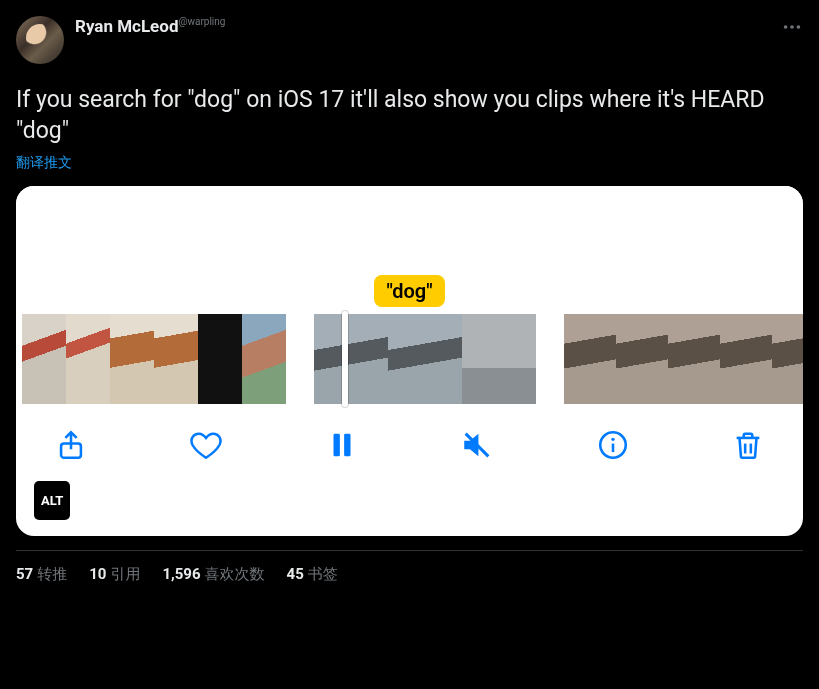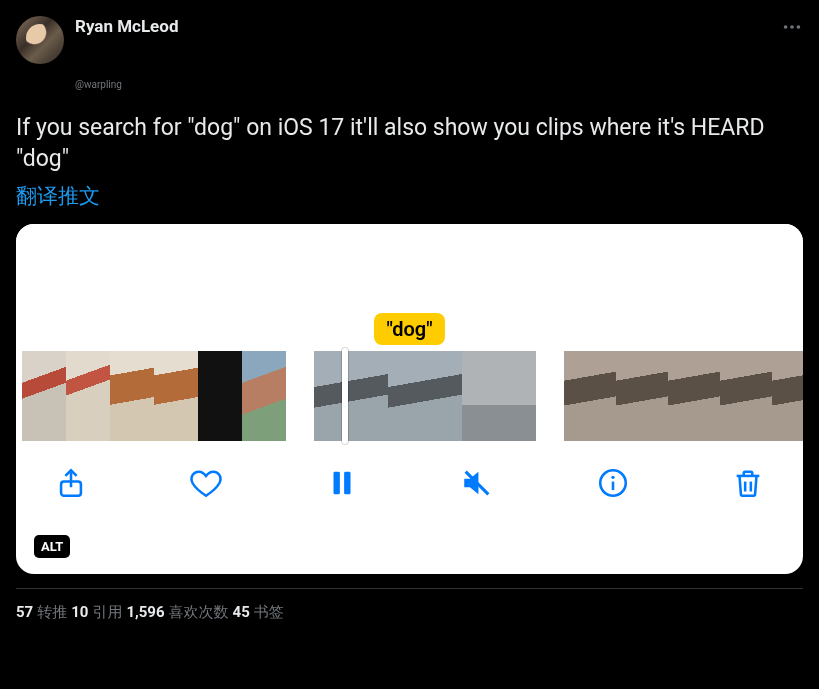--- a/index.html
+++ b/index.html
@@ -28,41 +28,41 @@
     position: relative;
   }
   .avatar::after{
     content:"";
     position:absolute;
     left:10px; top:8px;
     width:28px; height:28px;
     border-radius:50%;
     background: radial-gradient(circle at 30% 30%, #e8c9a8 0 40%, transparent 45%);
   }
-  .user-block { display: flex; flex-direction: column; line-height: 1.25; gap: 42px; }
+  .user-block { display: flex; flex-direction: row; line-height: 1.25; }
   .display-name { font-weight: 700; font-size: 17px; color: #e7e9ea; }
   .handle { font-size: 10px; color: #71767b; }
   .more-icon {
     position: absolute;
     right: 0;
     top: 0;
     color: #71767b;
     cursor: pointer;
   }
   .tweet-text {
     margin-top: 20px;
     font-size: 23px;
     line-height: 1.35;
     color: #e7e9ea;
     white-space: pre-wrap;
   }
   .translate-link {
     margin-top: 8px;
     color: #1d9bf0;
-    font-size: 21px;
+    font-size: 14px;
     cursor: pointer;
     display: inline-block;
   }
 
   
   .media-card {
     margin-top: 14px;
     background: #fff;
     border-radius: 18px;
     overflow: hidden;
@@ -133,21 +133,21 @@
   }
   .tb { cursor:pointer; }
   .alt-badge {
     position:absolute;
     left: 18px;
     bottom: 16px;
     background:#000;
     color:#fff;
     font-weight:700;
     font-size:13px;
-    padding: 4px 7px;
+    padding: 12px 7px;
     border-radius: 5px;
   }
 
   
   .bg-dog1 { background: linear-gradient(160deg,#d9d2c8 0 30%,#b84a3a 30% 45%,#c8c2b6 45% 100%); }
   .bg-dog1b { background: linear-gradient(160deg,#e2dacd 0 28%,#c25541 28% 42%,#d8cfbf 42% 100%); }
   .bg-dog1c { background: linear-gradient(170deg,#e5ddcf 0 25%,#b46b3a 25% 55%,#d3c7b2 55% 100%); }
   .bg-code { background: linear-gradient(#111 0 100%); }
   .bg-people { background: linear-gradient(160deg,#8aa7bd 0 30%,#b77e63 30% 60%,#7d9f7a 60% 100%); }
   .bg-schna { background: linear-gradient(170deg,#a3aeb6 0 35%,#555a5e 35% 55%,#9aa4ab 55% 100%); }
@@ -160,21 +160,21 @@
     font-size: 15px;
   }
   .meta .bold { color:#e7e9ea; font-weight:700; }
   .divider {
     height:1px;
     background:#2f3336;
     margin: 14px 0 0 0;
   }
   .stats {
     display:flex;
-    gap: 4px;
+    gap: 22px;
     color:#71767b;
     font-size:15px;
     padding: 14px 0 0 0;
   }
   .stats .num { color:#e7e9ea; font-weight:700; margin-right:4px; }
   svg { display:block; }
 </style>
 </head>
 <body>
 

